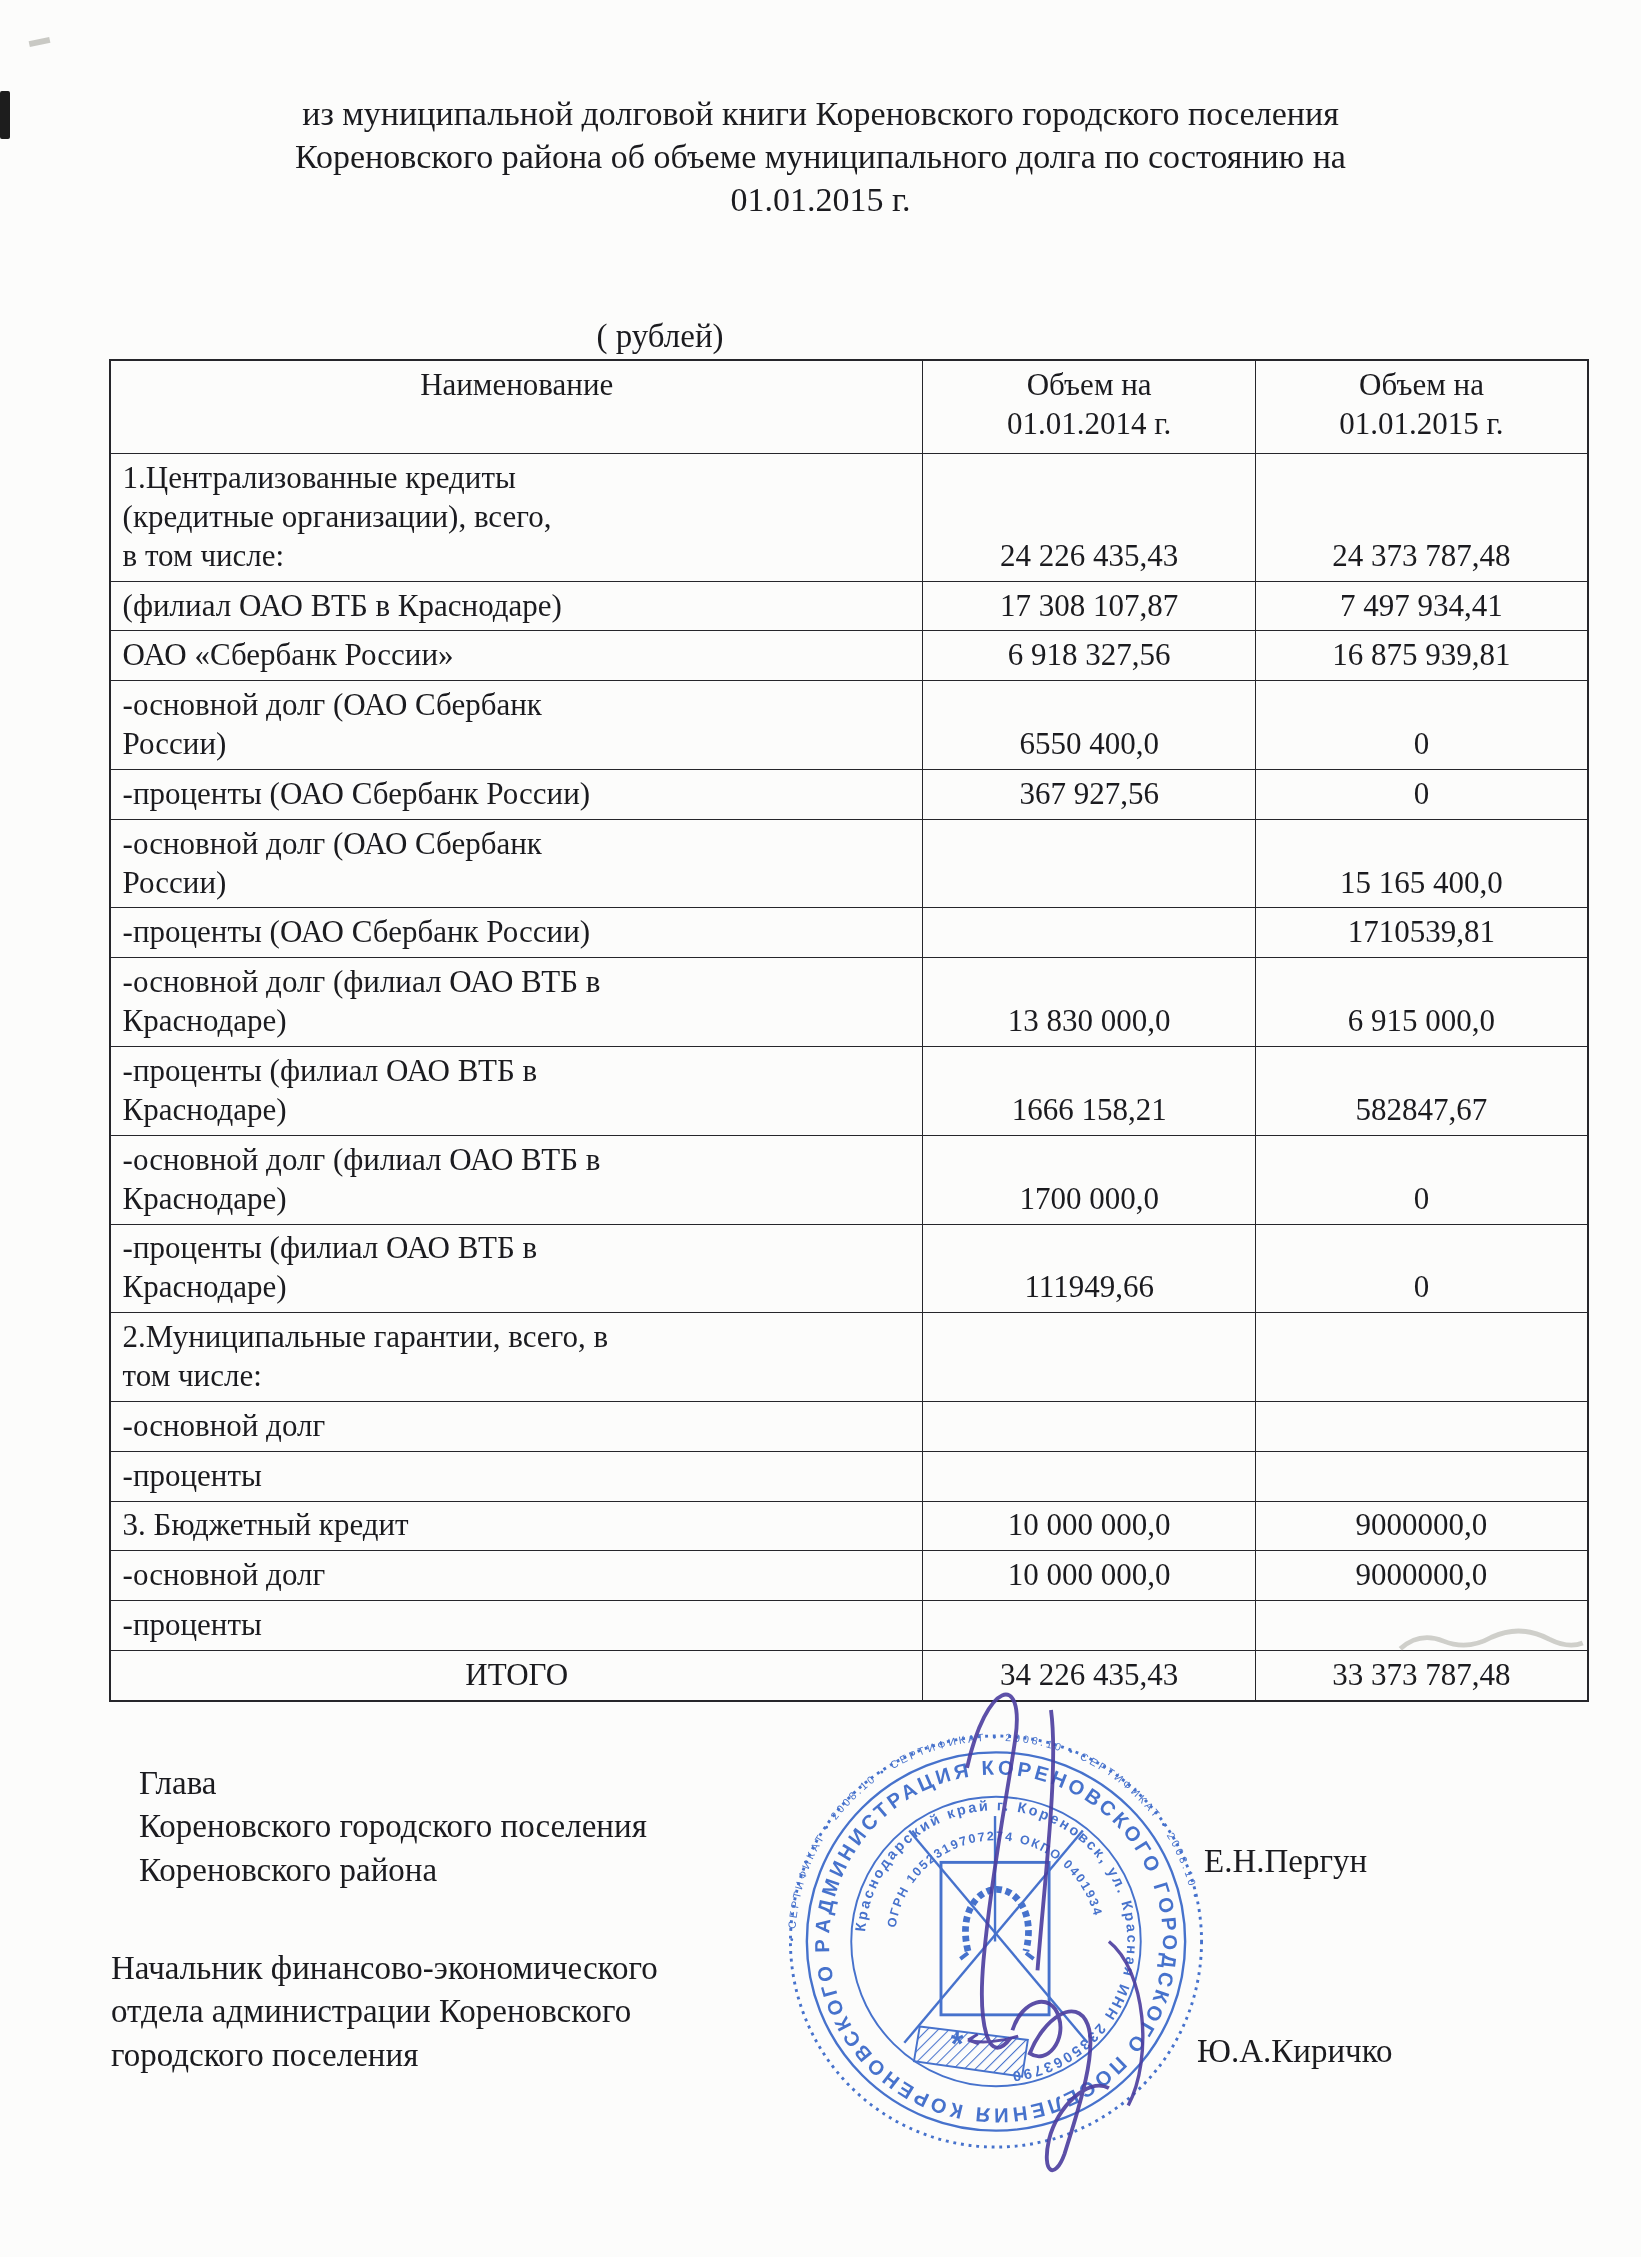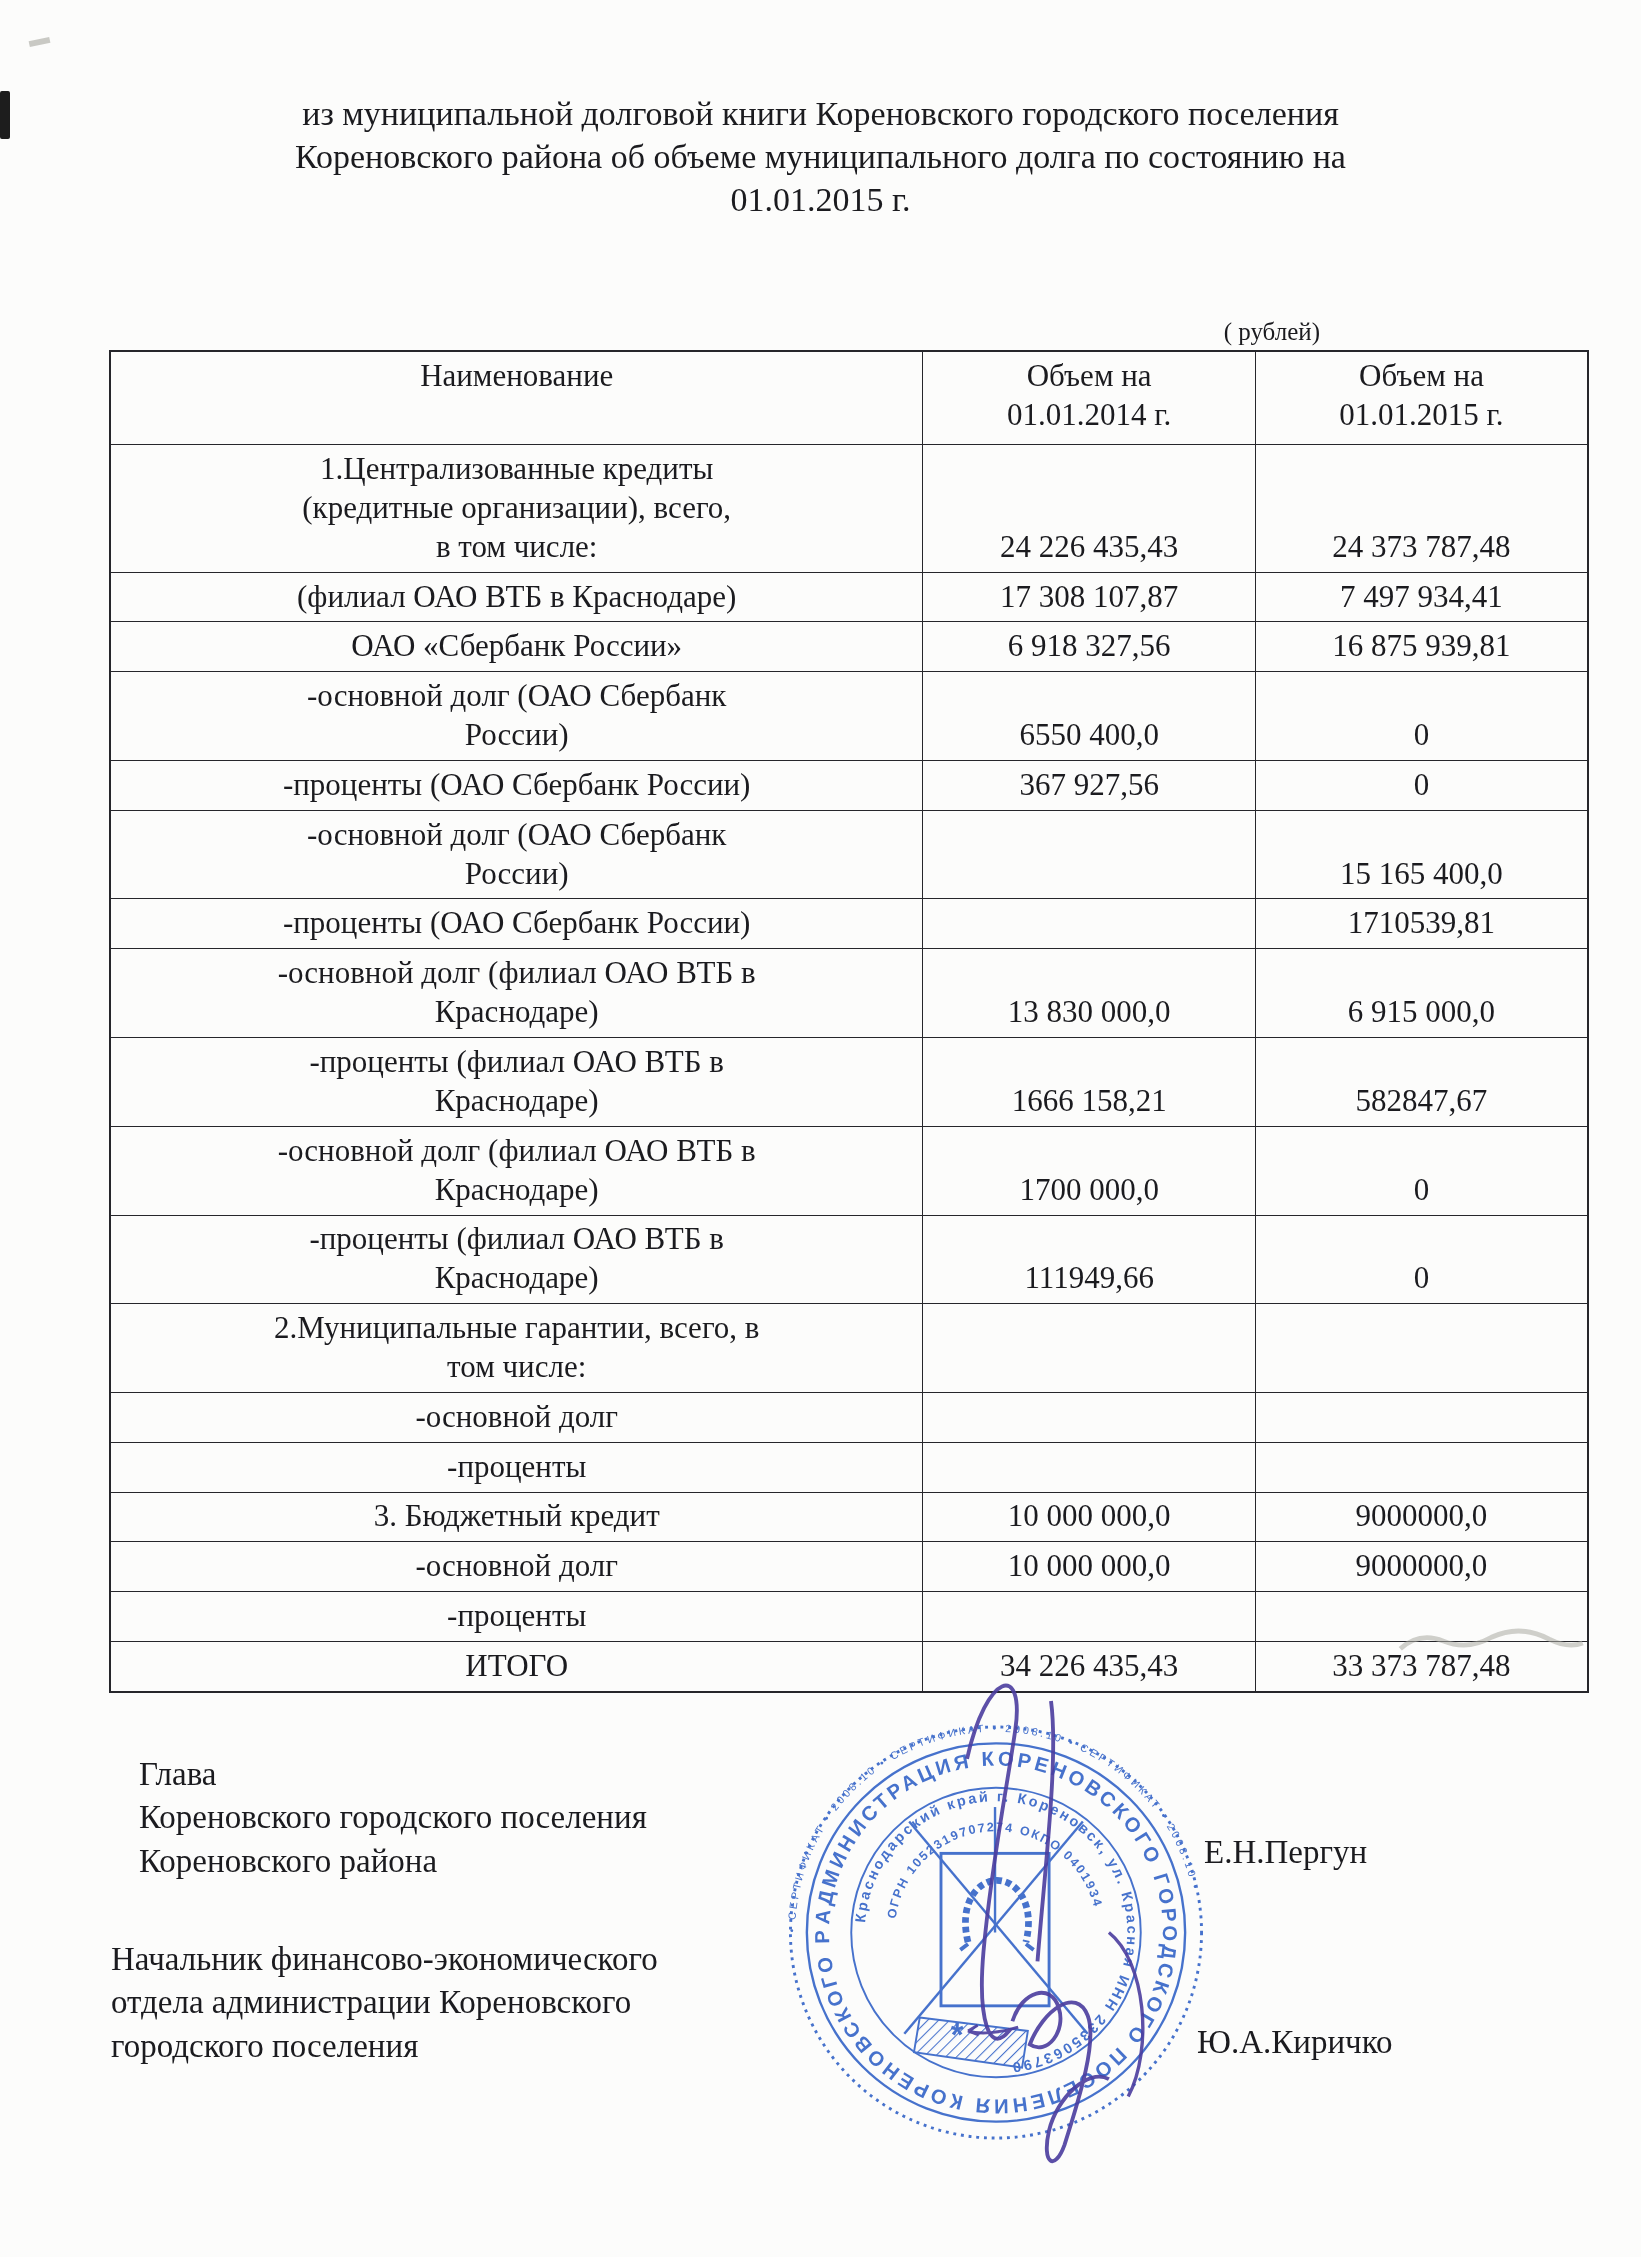--- a/index.html
+++ b/index.html
@@ -11,21 +11,21 @@
     background:#fcfcfb;
     color:#1b1b1f;
     font-family:"Liberation Serif","DejaVu Serif",serif;
     overflow:hidden;
   }
   
   .doc-header { margin-top:93px; text-align:center; }
   .doc-title { font-size:36px; font-weight:bold; letter-spacing:0.5px; }
   .doc-subtitle { font-size:34px; line-height:1.26; white-space:pre-line; margin-top:3.9px; }
   
-  .currency-row { width:1390px; text-align:right; padding-right:70px; margin-top:97px; font-size:25px; }
+  .currency-row { width:1390px; text-align:center; padding-right:70px; margin-top:97px; font-size:33px; }
   
   table.debt {
     margin-left:109px; margin-top:3.9px;
     width:1480px;
     border-collapse:collapse;
     font-size:31px;
     table-layout:fixed;
   }
   table.debt col.c1 { width:55%; }
   table.debt col.c2 { width:22.5%; }
@@ -33,21 +33,21 @@
   table.debt th, table.debt td {
     border:1.9px solid #26262b;
     padding:3.9px 11.6px 5.8px 11.6px;
     line-height:1.26;
     font-weight:normal;
   }
   table.debt { border:2.9px solid #26262b; }
   table.debt thead th { text-align:center; white-space:pre-line; }
   table.debt thead th.h-label { vertical-align:top; }
   table.debt thead th { height:93px; vertical-align:top; }
-  table.debt td.c-label { text-align:center; white-space:pre-line; }
+  table.debt td.c-label { text-align:left; white-space:pre-line; }
   table.debt td.c-label.center { text-align:center; }
   table.debt td.c-num { text-align:center; vertical-align:bottom; }
   
   .sig-section { position:relative; margin-top:56px; height:541px; }
   .sig-title { position:absolute; left:111px; font-size:33px; line-height:1.33; white-space:pre-line; }
   .sig-title.t1 { top:4px;margin-left:28px; }
   .sig-title.t2 { top:189px; }
   .sig-name { position:absolute; font-size:33px; }
   .sig-name.n1 { left:1204px; top:85px; }
   .sig-name.n2 { left:1197px; top:275px; }

